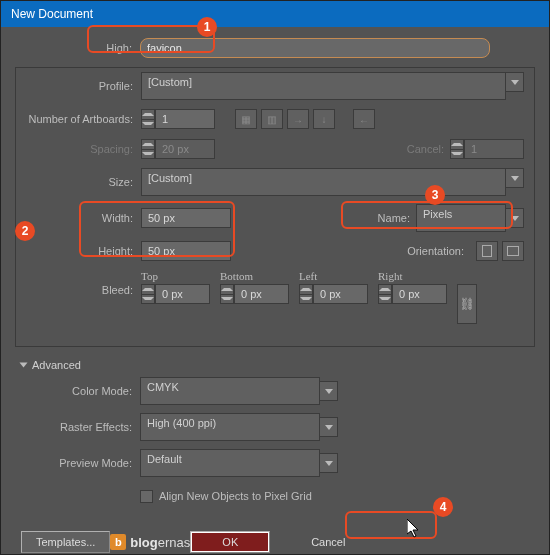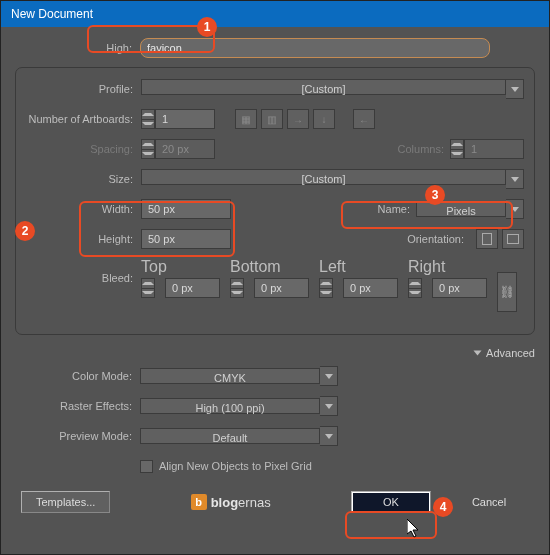--- a/index.html
+++ b/index.html
@@ -38,57 +38,57 @@
     background: #686868;
     border: 1px solid #3b3b3b;
     color: #d9d9d9;
     padding: 0 6px;
     font-family: inherit;
     font-size: 11px;
     line-height: 18px;
   }
   .fld.ro { background: #5c5c5c; color: #8a8a8a; }
   .ddwrap { display: flex; flex: 1; }
-  .dd { flex: 1; background: #606060; border: 1px solid #3b3b3b; height: 16px; color: #d0d0d0; padding: 0 6px; line-height: 18px; text-align: center; }
+  .dd { flex: 1; background: #606060; border: 1px solid #3b3b3b; height: 28px; color: #d0d0d0; padding: 0 6px; line-height: 18px; }
   .ddbtn {
     width: 18px; height: 20px; background: #606060; border: 1px solid #3b3b3b; border-left: none;
     display: flex; align-items: center; justify-content: center;
   }
   .tri-down { width: 0; height: 0; border-left: 4px solid transparent; border-right: 4px solid transparent; border-top: 5px solid #bbb; }
   .spin {
     width: 14px; height: 20px;
     display: flex; flex-direction: column;
     border: 1px solid #3b3b3b; background: #606060;
   }
   .spin div { flex: 1; display: flex; align-items: center; justify-content: center; }
   .spin .up { border-bottom: 1px solid #3b3b3b; }
   .tri-up-s { width: 0; height: 0; border-left: 3px solid transparent; border-right: 3px solid transparent; border-bottom: 3px solid #bbb; }
   .tri-down-s { width: 0; height: 0; border-left: 3px solid transparent; border-right: 3px solid transparent; border-top: 3px solid #bbb; }
   .panel {
-    border: 1px solid #3a3a3a; border-radius: 7px;
-    padding: 10px 10px 14px 0;
+    border: 1px solid #3a3a3a; border-radius: 0;
+    padding: 4px 10px 14px 0;
     margin: 6px 0 12px 0;
   }
   .grid-btns { display: flex; gap: 4px; margin-left: 6px; }
   .gbtn { width: 22px; height: 20px; background: #606060; border: 1px solid #3b3b3b; display:flex; align-items:center; justify-content:center; color:#8a8a8a; font-size:10px; }
   .orient-btns { display: flex; gap: 4px; margin-left: 6px; }
   .obtn { width: 22px; height: 20px; background: #606060; border:1px solid #3b3b3b; display:flex; align-items:center; justify-content:center; }
   .obtn .page { width:10px; height:12px; border:1px solid #aaa; }
   .obtn .page.land { width:12px; height:10px; }
   .bleed-cols { display:flex; flex-wrap: nowrap; gap:0; }
   .bcol { display:flex; flex-direction:column; margin-right: 10px; }
-  .bcol .bl { color:#bdbdbd; margin-bottom: 2px; font-size:16px; }
-  .bcol .bw { display:flex;gap:10px; }
+  .bcol .bl { color:#bdbdbd; margin-bottom: 2px; font-size:11px;font-family:Liberation Serif, serif; }
+  .bcol .bw { display:flex; }
   .link-ic { width:20px; height:40px; border:1px solid #3b3b3b; background:#606060; margin-top:14px; display:flex; align-items:center; justify-content:center; color:#bbb; font-size:12px; }
-  .adv-row { display:flex; align-items:center; gap:6px; margin: 6px 0 6px 6px; color:#d0d0d0;justify-content:flex-end; }
+  .adv-row { display:flex; align-items:center; gap:6px; margin: 6px 0 6px 6px; color:#d0d0d0; }
   .tri-r { display:inline-block; width:0; height:0; border-top:4px solid transparent; border-bottom:4px solid transparent; border-left:5px solid #bbb; transform: rotate(90deg); }
   .checkbox { width:13px; height:13px; border:1px solid #3b3b3b; background:#686868; display:inline-block; margin-right:6px; vertical-align:middle; }
-  .bottom { display:flex; align-items:center; justify-content:space-between; margin-top:14px; padding: 0 6px; }
+  .bottom { display:flex; align-items:center; margin-top:24px; padding: 0 6px; }
   .btn { height:22px; min-width:80px; background:#606060; border:1px solid #888; border-top-color:#b0b0b0; border-left-color:#b0b0b0; color:#ddd; padding: 0 14px; font-family:inherit; font-size:11px; cursor:pointer; }
-  .btn.ok { min-width:80px; box-shadow: 0 0 0 1px #fff inset; background:#0f172a; }
+  .btn.ok { min-width:80px; box-shadow: 0 0 0 1px #fff inset; background:#7f1d1d; }
   .btn.cancel { border:none; background:transparent; color:#ddd; }
   .hl { position:absolute; border:2px solid #e84a24; border-radius:6px; pointer-events:none; }
   .badge { position:absolute; width:20px; height:20px; border-radius:50%; background:#e84a24; color:#fff; font-weight:bold; font-size:12px; display:flex; align-items:center; justify-content:center; pointer-events:none; z-index:5; }
   .logo { display:flex; align-items:center; gap:4px; font-size:13px; color:#ddd; }
   .logo .ic { width:16px; height:16px; background:#e08a2a; border-radius:2px; display:flex; align-items:center; justify-content:center; color:#fff; font-weight:bold; font-size:11px; }
   .logo b { color:#e5e5e5; }
   .cursor { position:absolute; width:14px; height:20px; pointer-events:none; z-index:6; }
   input.fld { outline:none;border-radius:8px; }
   input.fld.name { background:#686868; color:#e8e8e8; width:350px; border:1px solid #c58b52; }
 </style>
@@ -144,21 +144,21 @@
         <div class="spin">
             <div class="up">
               <div class="tri-up-s"></div>
             </div>
             <div>
               <div class="tri-down-s"></div>
             </div>
           </div>
         <div class="fld ro" style="width:60px">20 px</div>
         <div style="flex:1"></div>
-        <div class="lbl dim" style="width:auto; padding-right:6px;">Columns:</div>
+        <div class="lbl dim" style="width:auto; padding-right:6px;">Cancel:</div>
         <div class="spin">
             <div class="up">
               <div class="tri-up-s"></div>
             </div>
             <div>
               <div class="tri-down-s"></div>
             </div>
           </div>
         <div class="fld ro" style="width:60px">1</div>
       </div>
@@ -272,21 +272,21 @@
 
     <div class="row">
       <div class="lbl">Color Mode:</div>
       <div class="dd" style="flex:none; width:180px">CMYK</div>
       <div class="ddbtn">
           <div class="tri-down"></div>
         </div>
     </div>
     <div class="row">
       <div class="lbl">Raster Effects:</div>
-      <div class="dd" style="flex:none; width:180px">High (100 ppi)</div>
+      <div class="dd" style="flex:none; width:180px">High (400 ppi)</div>
       <div class="ddbtn">
           <div class="tri-down"></div>
         </div>
     </div>
     <div class="row">
       <div class="lbl">Preview Mode:</div>
       <div class="dd" style="flex:none; width:180px">Default</div>
       <div class="ddbtn">
           <div class="tri-down"></div>
         </div>

